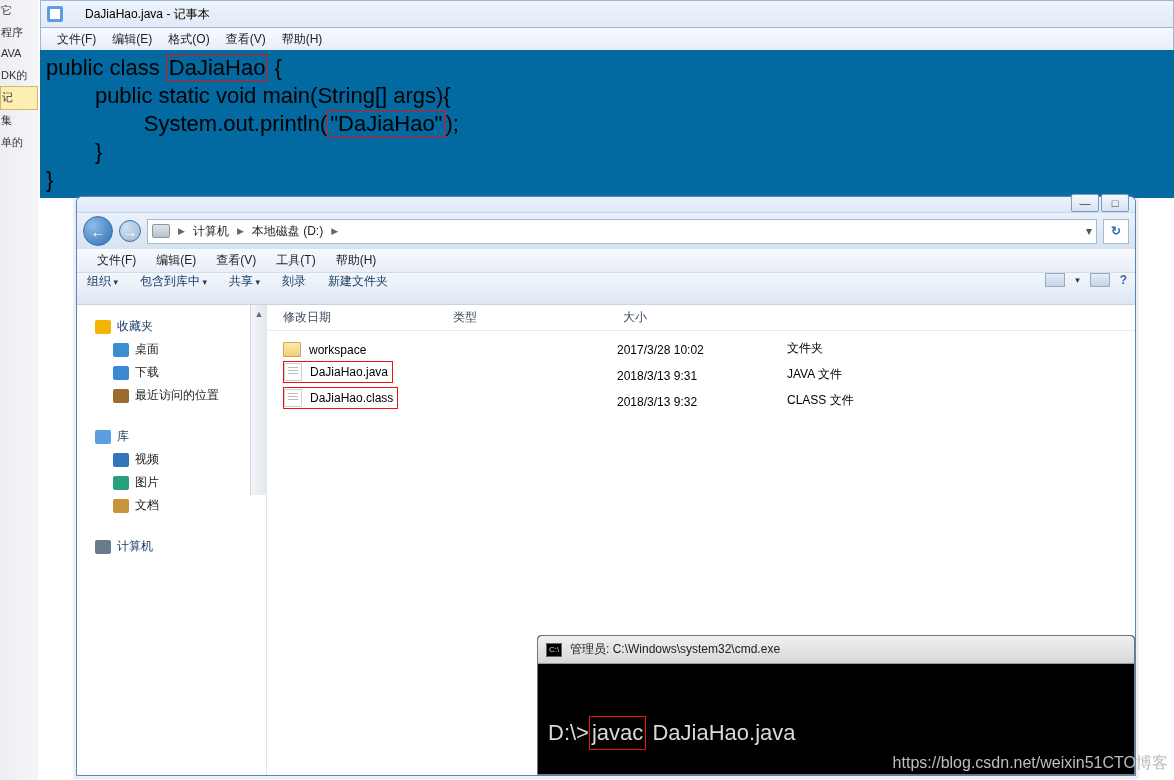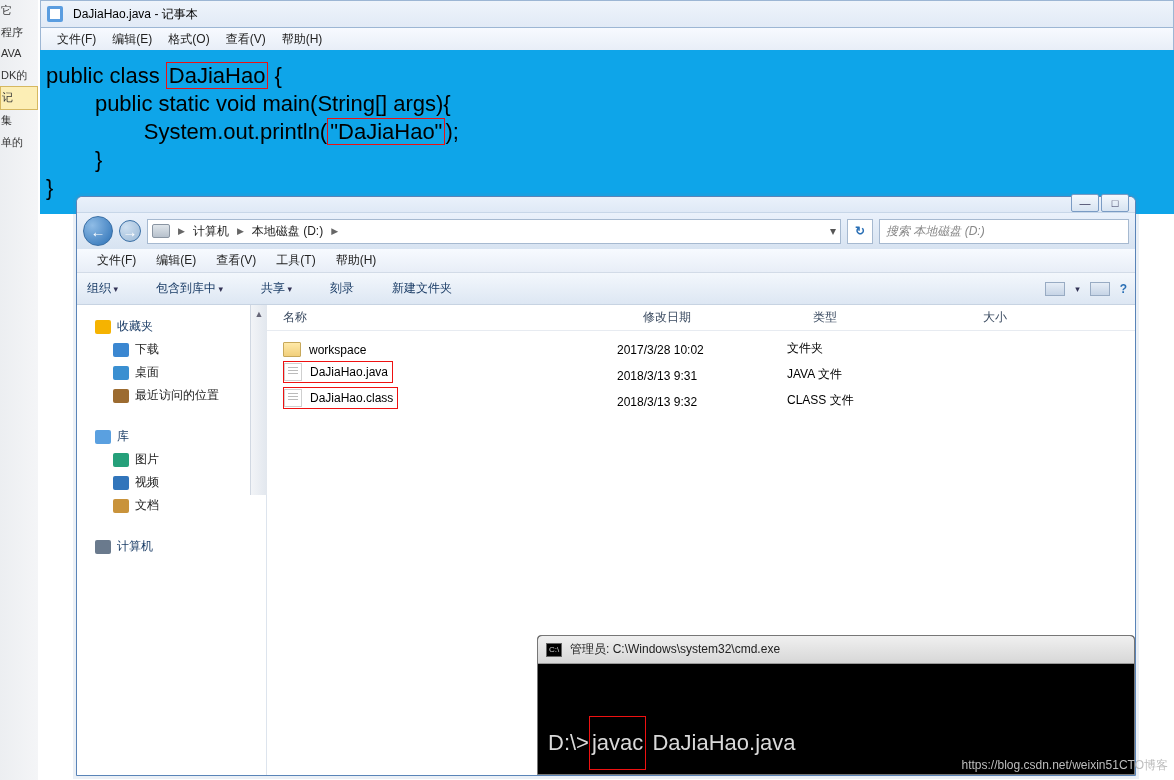--- a/index.html
+++ b/index.html
@@ -4,45 +4,45 @@
 <style>
 *{box-sizing:border-box;margin:0;padding:0;font-family:"Microsoft YaHei",SimSun,sans-serif}
 body{background:#fff;width:1174px;height:780px;overflow:hidden;position:relative;font-size:12px}
 
 
 .bg-stub{position:absolute;top:0;left:0;width:38px;height:780px;background:linear-gradient(to right,#eceef1,#f4f5f7)}
 .bg-stub .s{font-size:11px;color:#333;padding:2px 1px;white-space:pre;line-height:1.6}
 
 
 .notepad{position:absolute;top:0;left:40px;right:0;background:#fff}
-.np-title{height:28px;background:linear-gradient(#eef4fb,#e1eaf6);border:1px solid #9cb6d4;display:flex;align-items:center;padding-left:6px;gap:10px}
+.np-title{height:28px;background:linear-gradient(#eef4fb,#e1eaf6);border:1px solid #9cb6d4;display:flex;align-items:center;padding-left:6px;gap:22px}
 .np-title .icon{width:16px;height:16px;background:#5a9de0;border-radius:2px;position:relative}
 .np-title .icon:before{content:"";position:absolute;inset:3px;background:#fff}
 .np-menu{height:22px;background:linear-gradient(#f7faff,#e8eef7);border-left:1px solid #9cb6d4;border-right:1px solid #9cb6d4;display:flex;align-items:center;padding-left:8px;gap:0}
 .np-menu span{padding:2px 8px;color:#222}
-.np-body{background:#0ea5e9;font-family:"SimSun","NSimSun",monospace;font-size:22px;line-height:28px;padding:12px 6px;white-space:pre;color:#000}
+.np-body{background:#0369a1;font-family:"SimSun","NSimSun",monospace;font-size:22px;line-height:28px;padding:4px 6px;white-space:pre;color:#000}
 .red-box{border:1.5px solid #e11;padding:0 2px}
 
 
 .explorer{position:absolute;top:196px;left:76px;width:1060px;height:580px;border:1px solid #5a84b8;border-radius:6px 6px 0 0;background:#fff;box-shadow:0 0 0 3px rgba(90,132,184,.12)}
 .ex-top{height:16px;background:linear-gradient(#eaf1fb,#dfe9f6);border-bottom:1px solid #c7d6e8;border-radius:6px 6px 0 0;position:relative}
 .winbtns{position:absolute;right:6px;top:-3px;display:flex;gap:2px}
 .winbtns div{width:28px;height:18px;border:1px solid #7a9bc4;border-radius:2px;background:linear-gradient(#f4f8fd,#d7e3f1);display:flex;align-items:center;justify-content:center;font-size:11px;color:#335}
 .ex-addr{height:36px;background:linear-gradient(#eaf1fb,#d7e3f1);display:flex;align-items:center;padding:0 6px;gap:6px}
 .navbtn{width:30px;height:30px;border-radius:50%;background:radial-gradient(circle at 30% 30%,#8fbce6,#2a6fb5);border:1px solid #3a6fa5;display:flex;align-items:center;justify-content:center;color:#fff;font-size:15px}
 .navbtn.small{width:22px;height:22px;background:radial-gradient(circle at 30% 30%,#cfe0f1,#9ab8d6)}
 .addrbar{flex:1;height:25px;background:#fff;border:1px solid #a6b9d0;display:flex;align-items:center;padding:0 4px;gap:4px}
 .drive-ic{width:18px;height:14px;background:linear-gradient(#dfe5ea,#b7c1cc);border:1px solid #8a95a2;border-radius:2px}
 .crumb{color:#222}
 .tri{color:#666;font-size:9px;margin:0 4px}
 .ref-btn{width:26px;height:25px;background:#fff;border:1px solid #a6b9d0;display:flex;align-items:center;justify-content:center;color:#2a6fb5;font-weight:bold}
 .search{width:250px;height:25px;background:#fff;border:1px solid #a6b9d0;padding:0 6px;color:#888;font-style:italic;display:flex;align-items:center}
 .ex-menu{height:24px;background:linear-gradient(#f7faff,#e8eef7);display:flex;align-items:center;padding-left:10px;gap:0;border-bottom:1px solid #d2dbe7}
 .ex-menu span{padding:2px 10px;color:#222}
-.ex-toolbar{height:32px;background:linear-gradient(#f3f7fc,#dde7f3);display:flex;align-items:center;padding-left:10px;gap:38px;border-bottom:1px solid #c7d3e2;position:relative}
+.ex-toolbar{height:32px;background:linear-gradient(#f3f7fc,#dde7f3);display:flex;align-items:flex-start;padding-left:10px;gap:22px;border-bottom:1px solid #c7d3e2;position:relative}
 .ex-toolbar .t{color:#1a3c66}
 .ex-toolbar .dd:after{content:" ▾";font-size:9px;color:#335}
 .ex-toolbar .right{position:absolute;right:8px;display:flex;gap:10px;align-items:center}
 .view-ic{width:20px;height:14px;background:linear-gradient(#e6edf6,#c6d4e6);border:1px solid #98abc3}
 .ex-body{display:flex;position:absolute;top:108px;left:0;right:0;bottom:0}
 .ex-nav{width:190px;border-right:1px solid #dde4ed;background:#fff;position:relative;padding:6px 0}
 .navgrp{padding:4px 10px 4px 18px}
 .navhdr{display:flex;align-items:center;gap:6px;padding:3px 0;color:#1a3c66}
 .navitem{display:flex;align-items:center;gap:6px;padding:3px 0 3px 18px;color:#222}
 .ic{width:16px;height:14px;display:inline-block;border-radius:2px}
@@ -60,23 +60,23 @@
 .row .ic-file:before{content:"";position:absolute;left:3px;top:3px;right:3px;height:1px;background:#bbb;box-shadow:0 3px 0 #bbb,0 6px 0 #bbb}
 .row .nm{width:334px}
 .red-wrap{border:1.5px solid #e11;display:inline-flex;align-items:center;padding:1px 4px 1px 0}
 
 
 .cmd{position:absolute;top:330px;left:270px;right:0;bottom:0;background:#000;border:1px solid #777;border-radius:4px 4px 0 0}
 .cmd-title{height:28px;background:linear-gradient(#f0f0f0,#d7d7d7);border-bottom:1px solid #999;border-radius:4px 4px 0 0;display:flex;align-items:center;padding-left:8px;gap:8px;color:#222}
 .cmd-title .ci{width:16px;height:14px;background:#000;border:1px solid #666;display:flex;align-items:center;justify-content:center;color:#ccc;font-size:8px}
 .cmd-body{font-family:"NSimSun","SimSun","Consolas",monospace;font-size:22px;line-height:34px;color:#d9d9d9;padding:18px 10px;white-space:pre}
 .cmd-body .prompt{color:#d9d9d9}
-.red-box2{border:1.5px solid #e11;padding:14px 2px;display:inline-block;line-height:24px}
-
-.watermark{position:absolute;right:6px;bottom:6px;color:#bdbdbd;font-size:12px}
+.red-box2{border:1.5px solid #e11;padding:4px 2px;display:inline-block;line-height:24px}
+
+.watermark{position:absolute;right:6px;bottom:6px;color:#bdbdbd;font-size:16px}
 </style>
 </head>
 <body>
 
 <div class="bg-stub">
   <div class="s">它</div>
     <div class="s">程序</div>
   <div class="s">AVA</div>
     <div class="s">DK的</div>
   <div class="s" style="background:#fceeb5;border:1px solid #d6b860">记</div>
@@ -117,21 +117,20 @@
       <span class="drive-ic"></span>
       <span class="tri">▶</span>
       <span class="crumb">计算机</span>
       <span class="tri">▶</span>
       <span class="crumb">本地磁盘 (D:)</span>
       <span class="tri">▶</span>
       <span style="flex:1"></span>
       <span style="color:#555">▾</span>
     </div>
     <div class="ref-btn">↻</div>
-    <div class="search">搜索 本地磁盘 (D:)</div>
   </div>
   <div class="ex-menu">
     <span>文件(F)</span>
     <span>编辑(E)</span>
     <span>查看(V)</span>
     <span>工具(T)</span>
     <span>帮助(H)</span>
   </div>
   <div class="ex-toolbar">
     <span class="t dd">组织</span>
@@ -150,60 +149,59 @@
     <div class="ex-nav">
       <div class="scroll-stub">
           <div class="up">▲</div>
         </div>
       <div class="navgrp">
         <div class="navhdr">
             <span class="ic ic-fav"></span>
             <span>收藏夹</span>
           </div>
         <div class="navitem">
+            <span class="ic ic-desk"></span>
+            <span>桌面</span>
+          </div>
+        <div class="navitem">
             <span class="ic ic-dl"></span>
             <span>下载</span>
-          </div>
-        <div class="navitem">
-            <span class="ic ic-desk"></span>
-            <span>桌面</span>
           </div>
         <div class="navitem">
             <span class="ic ic-rec"></span>
             <span>最近访问的位置</span>
           </div>
       </div>
       <div class="navgrp" style="margin-top:10px">
         <div class="navhdr">
             <span class="ic ic-lib"></span>
             <span>库</span>
           </div>
         <div class="navitem">
+            <span class="ic ic-vid"></span>
+            <span>视频</span>
+          </div>
+        <div class="navitem">
             <span class="ic ic-pic"></span>
             <span>图片</span>
-          </div>
-        <div class="navitem">
-            <span class="ic ic-vid"></span>
-            <span>视频</span>
           </div>
         <div class="navitem">
             <span class="ic ic-doc"></span>
             <span>文档</span>
           </div>
       </div>
       <div class="navgrp" style="margin-top:10px">
         <div class="navhdr">
             <span class="ic ic-pc"></span>
             <span>计算机</span>
           </div>
       </div>
     </div>
     <div class="ex-list">
       <div class="cols">
-        <div class="c-name">名称</div>
         <div class="c-date">修改日期</div>
         <div class="c-type">类型</div>
         <div class="c-size">大小</div>
       </div>
       <div id="rows">
           <div class="row">
             <div class="nm" style="display: flex; align-items: center;">
               <span class="ic-f"></span>
               <span>workspace</span>
             </div>

